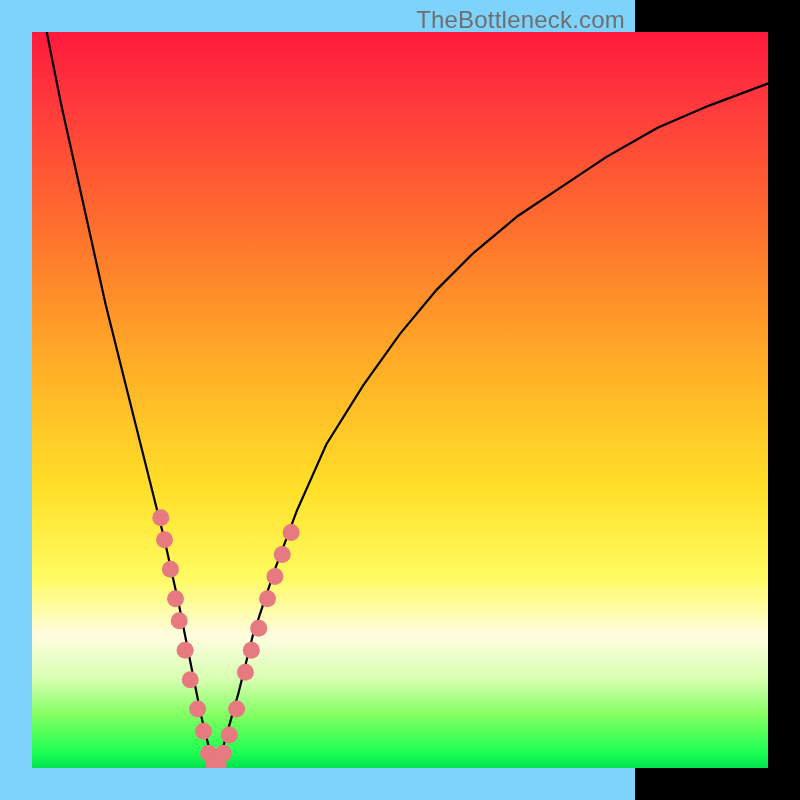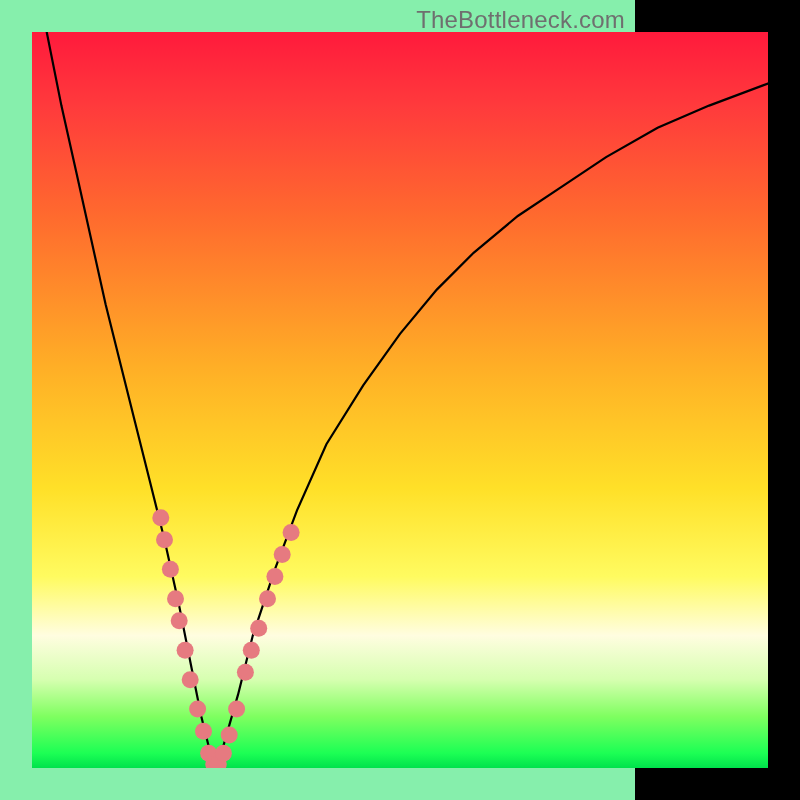--- a/index.html
+++ b/index.html
@@ -8,21 +8,21 @@
     width: 800px;
     height: 800px;
     overflow: hidden;
     background: #000;
     font-family: Arial, Helvetica, sans-serif;
   }
   .frame {
     position: relative;
     width: 635px;
     height: 800px;
-    background: #86efac;
+    background: #7dd3fc;
   }
   .plot-area {
     position: absolute;
     left: 32px;
     top: 32px;
     width: 736px;
     height: 736px;
     background: linear-gradient(
       to bottom,
       #ff1a3c 0%,

